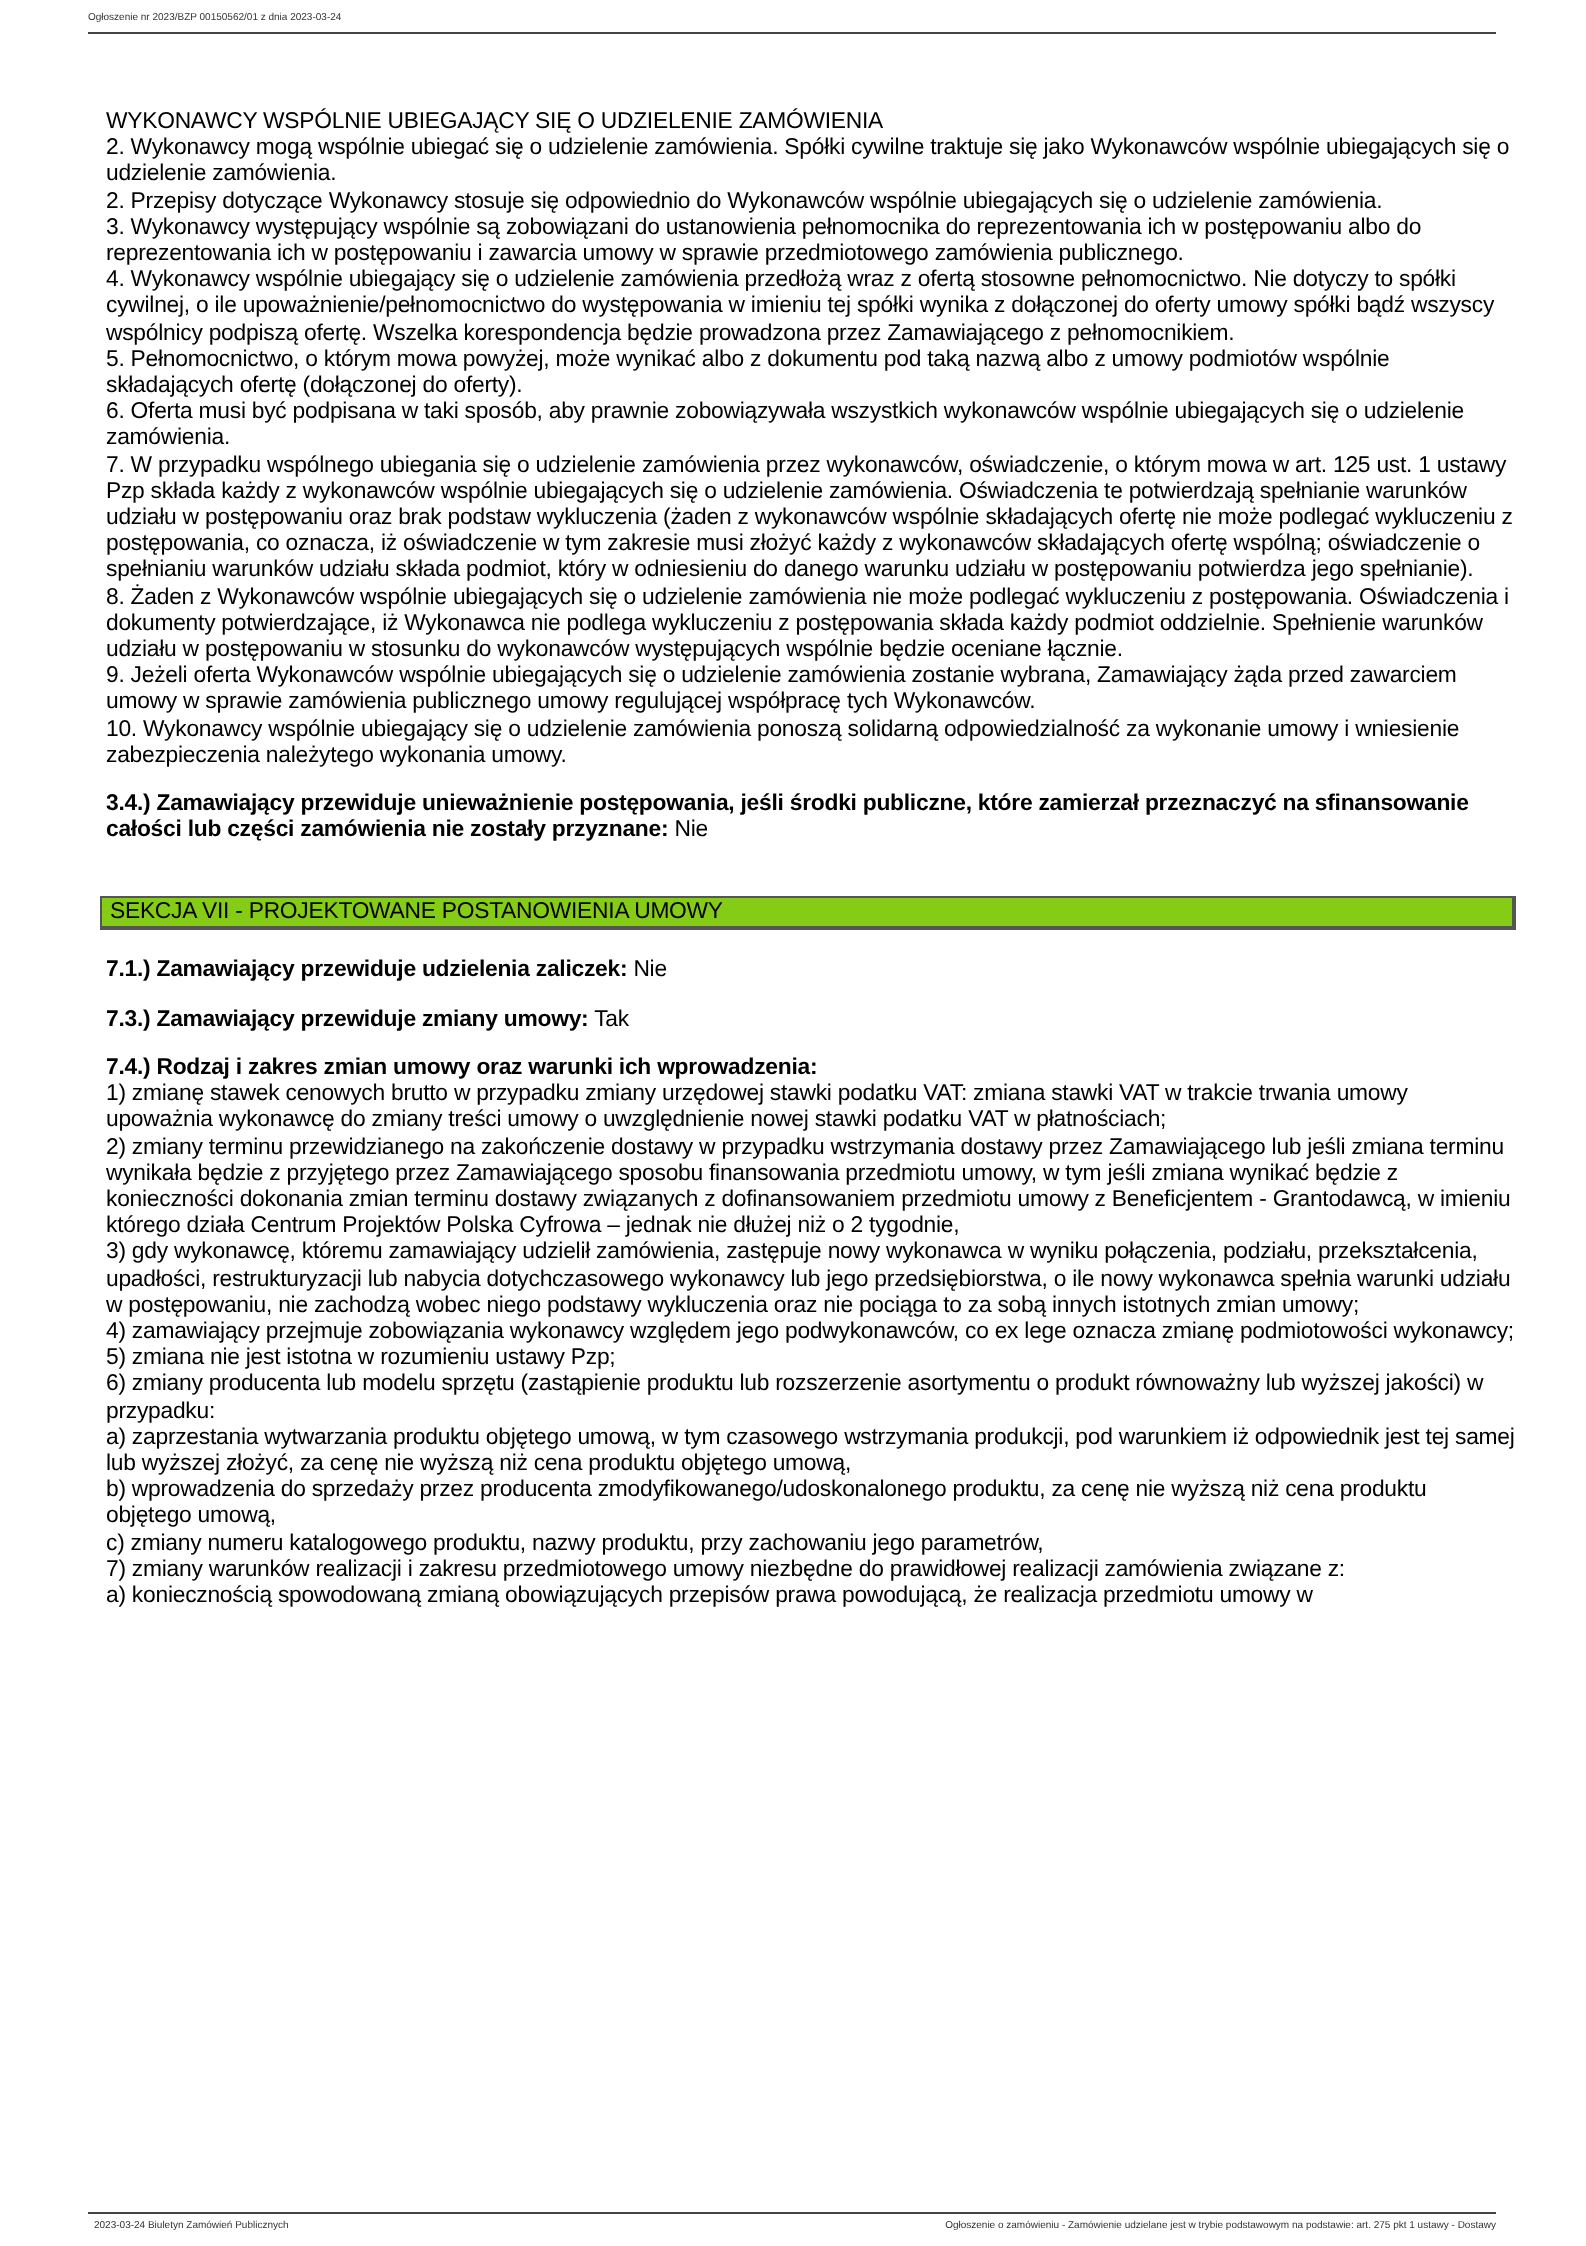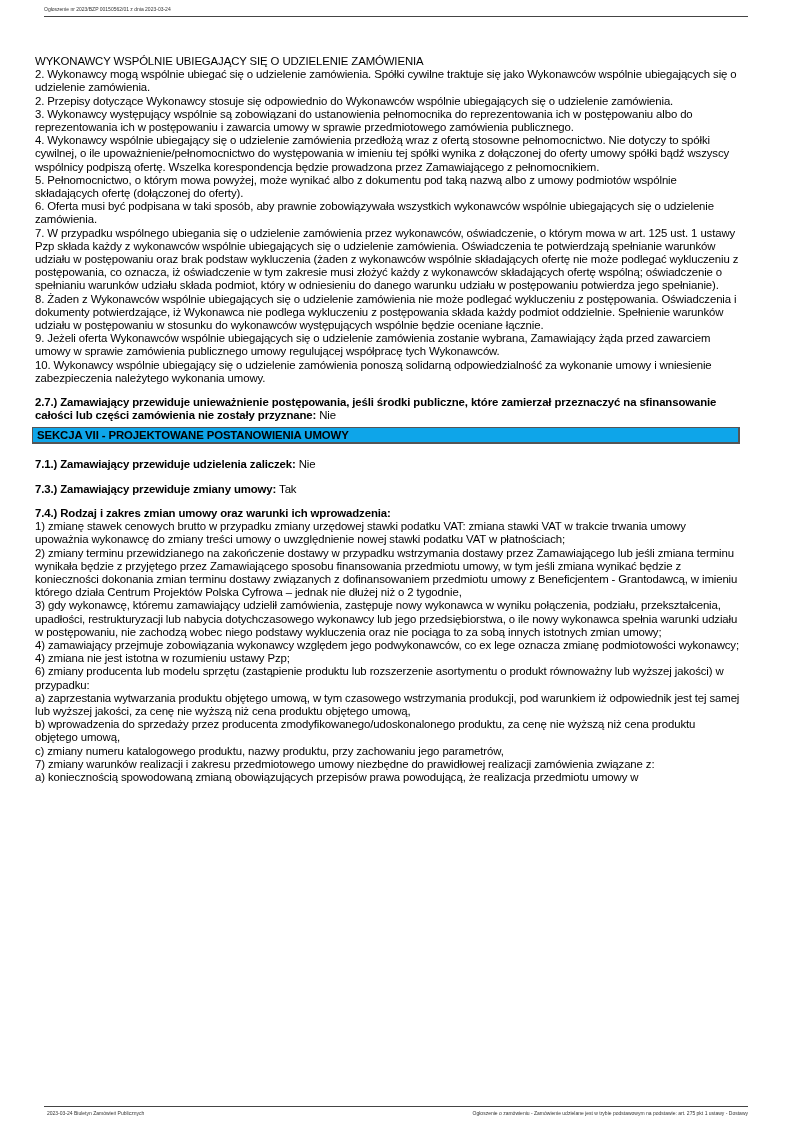--- a/index.html
+++ b/index.html
@@ -2,28 +2,28 @@
 <html><head>
 <meta charset="utf-8">
 <style>
   html, body { margin: 0; padding: 0; background: #ffffff; }
   body { width: 793px; height: 1123px; position: relative; overflow: hidden;
          font-family: "Liberation Sans", sans-serif; color: #000; }
   .page-header { position: absolute; left: 44px; top: 6px; width: 704px;
                  font-size: 5px; color: #333; }
   .header-rule { position: absolute; left: 44px; top: 16px; width: 704px; height: 0;
                  border-top: 1px solid #444; }
-  .content { position: absolute; left: 35px; top: 55px; width: 705px;
+  .content { position: absolute; left: 53px; top: 55px; width: 705px;
              font-size: 11.4px; line-height: 13.2px; letter-spacing: -0.12px; }
   .content p { margin: 0; }
   .gap { height: 11px; }
   .q b { font-weight: bold; }
-  .section-box { margin: 5px 0 0 -3px; width: 701px; height: 14px;
-                 background: #0ea5e9; border: 1px solid #555; border-right-width: 2px; border-bottom-width: 2px;
-                 font-weight: bold; font-size: 11.4px; line-height: 14px; padding-left: 4px; box-sizing: content-box; }
+  .section-box { margin: 26px 0 0 -3px; width: 701px; height: 14px;
+                 background: #84cc16; border: 1px solid #555; border-right-width: 2px; border-bottom-width: 2px;
+                 font-weight: normal; font-size: 11.4px; line-height: 14px; padding-left: 4px; box-sizing: content-box; }
   .footer-rule { position: absolute; left: 44px; top: 1106px; width: 704px; height: 0;
                  border-top: 1px solid #444; }
   .footer-left { position: absolute; left: 47px; top: 1110px; font-size: 5px; color: #333; }
   .footer-right { position: absolute; right: 45px; top: 1110px; font-size: 5px; color: #333; }
 </style>
 </head>
 <body>
 
 <div class="page-header">Ogłoszenie nr 2023/BZP 00150562/01 z dnia 2023-03-24</div>
 <div class="header-rule"></div>
@@ -36,21 +36,21 @@
   <p>4. Wykonawcy wspólnie ubiegający się o udzielenie zamówienia przedłożą wraz z ofertą stosowne pełnomocnictwo. Nie dotyczy to spółki cywilnej, o ile upoważnienie/pełnomocnictwo do występowania w imieniu tej spółki wynika z dołączonej do oferty umowy spółki bądź wszyscy wspólnicy podpiszą ofertę. Wszelka korespondencja będzie prowadzona przez Zamawiającego z pełnomocnikiem.</p>
   <p>5. Pełnomocnictwo, o którym mowa powyżej, może wynikać albo z dokumentu pod taką nazwą albo z umowy podmiotów wspólnie składających ofertę (dołączonej do oferty).</p>
   <p>6. Oferta musi być podpisana w taki sposób, aby prawnie zobowiązywała wszystkich wykonawców wspólnie ubiegających się o udzielenie zamówienia.</p>
   <p>7. W przypadku wspólnego ubiegania się o udzielenie zamówienia przez wykonawców, oświadczenie, o którym mowa w art. 125 ust. 1 ustawy Pzp składa każdy z wykonawców wspólnie ubiegających się o udzielenie zamówienia. Oświadczenia te potwierdzają spełnianie warunków udziału w postępowaniu oraz brak podstaw wykluczenia (żaden z wykonawców wspólnie składających ofertę nie może podlegać wykluczeniu z postępowania, co oznacza, iż oświadczenie w tym zakresie musi złożyć każdy z wykonawców składających ofertę wspólną; oświadczenie o spełnianiu warunków udziału składa podmiot, który w odniesieniu do danego warunku udziału w postępowaniu potwierdza jego spełnianie).</p>
   <p>8. Żaden z Wykonawców wspólnie ubiegających się o udzielenie zamówienia nie może podlegać wykluczeniu z postępowania. Oświadczenia i dokumenty potwierdzające, iż Wykonawca nie podlega wykluczeniu z postępowania składa każdy podmiot oddzielnie. Spełnienie warunków udziału w postępowaniu w stosunku do wykonawców występujących wspólnie będzie oceniane łącznie.</p>
   <p>9. Jeżeli oferta Wykonawców wspólnie ubiegających się o udzielenie zamówienia zostanie wybrana, Zamawiający żąda przed zawarciem umowy w sprawie zamówienia publicznego umowy regulującej współpracę tych Wykonawców.</p>
   <p>10. Wykonawcy wspólnie ubiegający się o udzielenie zamówienia ponoszą solidarną odpowiedzialność za wykonanie umowy i wniesienie zabezpieczenia należytego wykonania umowy.</p>
 
   <div class="gap"></div>
   <p class="q">
-    <b>2.7.) Zamawiający przewiduje unieważnienie postępowania, jeśli środki publiczne, które zamierzał przeznaczyć na sfinansowanie całości lub części zamówienia nie zostały przyznane:</b>
+    <b>3.4.) Zamawiający przewiduje unieważnienie postępowania, jeśli środki publiczne, które zamierzał przeznaczyć na sfinansowanie całości lub części zamówienia nie zostały przyznane:</b>
     <span>Nie</span>
   </p>
 
   <div class="section-box">SEKCJA VII - PROJEKTOWANE POSTANOWIENIA UMOWY</div>
 
   <div class="gap" style="height:14px"></div>
   <p class="q">
     <b>7.1.) Zamawiający przewiduje udzielenia zaliczek:</b>
     <span>Nie</span>
   </p>
@@ -62,23 +62,23 @@
   </p>
 
   <div class="gap"></div>
   <p class="q">
     <b>7.4.) Rodzaj i zakres zmian umowy oraz warunki ich wprowadzenia:</b>
   </p>
   <p>1) zmianę stawek cenowych brutto w przypadku zmiany urzędowej stawki podatku VAT: zmiana stawki VAT w trakcie trwania umowy upoważnia wykonawcę do zmiany treści umowy o uwzględnienie nowej stawki podatku VAT w płatnościach;</p>
   <p>2) zmiany terminu przewidzianego na zakończenie dostawy w przypadku wstrzymania dostawy przez Zamawiającego lub jeśli zmiana terminu wynikała będzie z przyjętego przez Zamawiającego sposobu finansowania przedmiotu umowy, w tym jeśli zmiana wynikać będzie z konieczności dokonania zmian terminu dostawy związanych z dofinansowaniem przedmiotu umowy z Beneficjentem - Grantodawcą, w imieniu którego działa Centrum Projektów Polska Cyfrowa – jednak nie dłużej niż o 2 tygodnie,</p>
   <p>3) gdy wykonawcę, któremu zamawiający udzielił zamówienia, zastępuje nowy wykonawca w wyniku połączenia, podziału, przekształcenia, upadłości, restrukturyzacji lub nabycia dotychczasowego wykonawcy lub jego przedsiębiorstwa, o ile nowy wykonawca spełnia warunki udziału w postępowaniu, nie zachodzą wobec niego podstawy wykluczenia oraz nie pociąga to za sobą innych istotnych zmian umowy;</p>
   <p>4) zamawiający przejmuje zobowiązania wykonawcy względem jego podwykonawców, co ex lege oznacza zmianę podmiotowości wykonawcy;</p>
-  <p>4) zmiana nie jest istotna w rozumieniu ustawy Pzp;</p>
+  <p>5) zmiana nie jest istotna w rozumieniu ustawy Pzp;</p>
   <p>6) zmiany producenta lub modelu sprzętu (zastąpienie produktu lub rozszerzenie asortymentu o produkt równoważny lub wyższej jakości) w przypadku:</p>
-  <p>a) zaprzestania wytwarzania produktu objętego umową, w tym czasowego wstrzymania produkcji, pod warunkiem iż odpowiednik jest tej samej lub wyższej jakości, za cenę nie wyższą niż cena produktu objętego umową,</p>
+  <p>a) zaprzestania wytwarzania produktu objętego umową, w tym czasowego wstrzymania produkcji, pod warunkiem iż odpowiednik jest tej samej lub wyższej złożyć, za cenę nie wyższą niż cena produktu objętego umową,</p>
   <p>b) wprowadzenia do sprzedaży przez producenta zmodyfikowanego/udoskonalonego produktu, za cenę nie wyższą niż cena produktu objętego umową,</p>
   <p>c) zmiany numeru katalogowego produktu, nazwy produktu, przy zachowaniu jego parametrów,</p>
   <p>7) zmiany warunków realizacji i zakresu przedmiotowego umowy niezbędne do prawidłowej realizacji zamówienia związane z:</p>
   <p>a) koniecznością spowodowaną zmianą obowiązujących przepisów prawa powodującą, że realizacja przedmiotu umowy w</p>
 </div>
 
 <div class="footer-rule"></div>
 <div class="footer-left">2023-03-24 Biuletyn Zamówień Publicznych</div>
 <div class="footer-right">Ogłoszenie o zamówieniu - Zamówienie udzielane jest w trybie podstawowym na podstawie: art. 275 pkt 1 ustawy - Dostawy</div>
 

